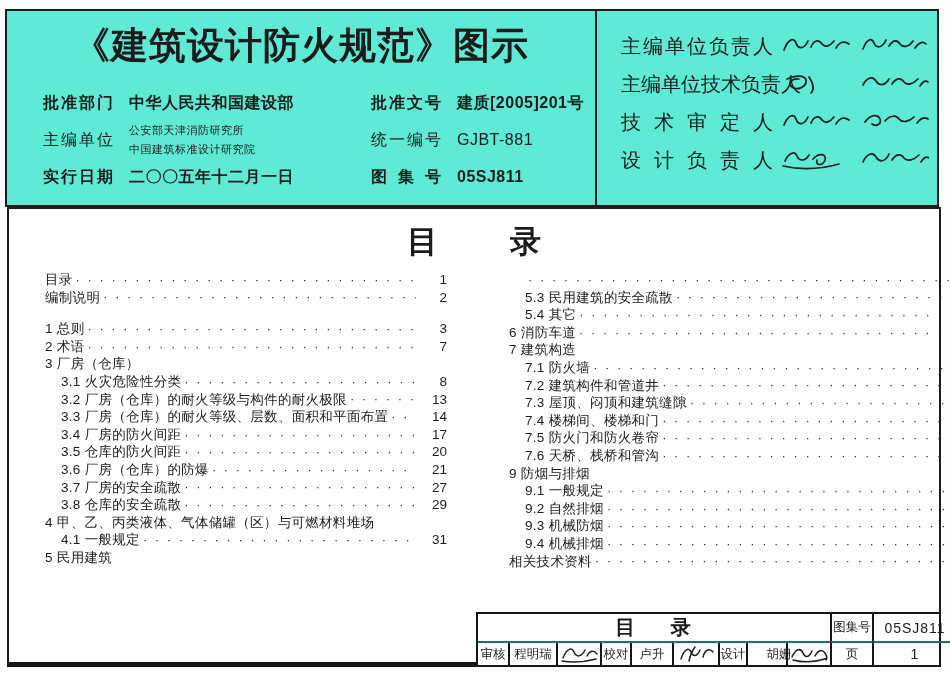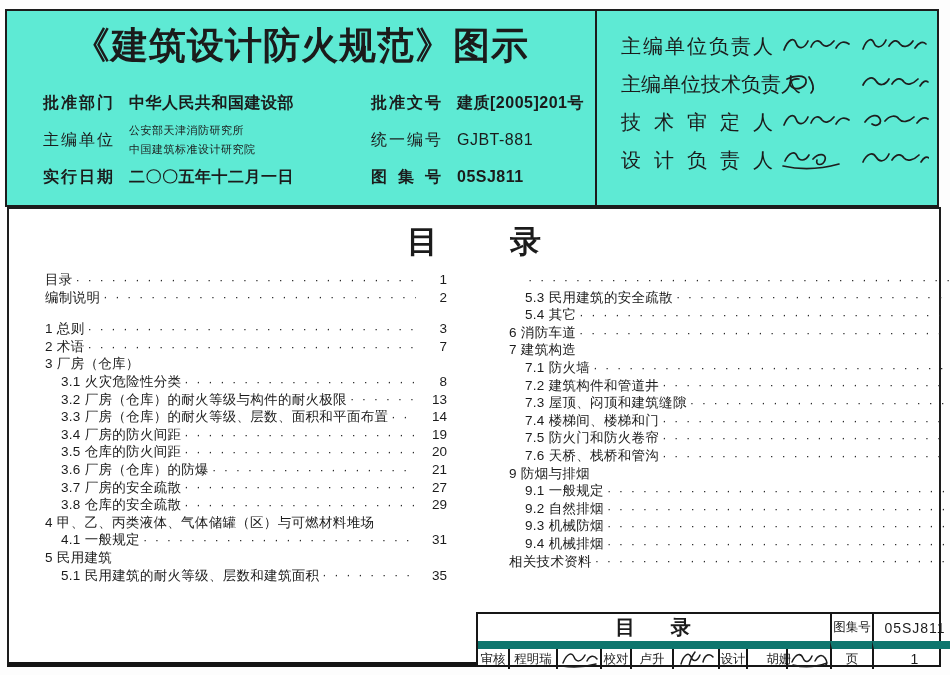--- a/index.html
+++ b/index.html
@@ -65,21 +65,21 @@
   .pg{width:28px;flex-shrink:0;text-align:right;font-size:13.5px;}
   
   .titleblock{
     position:absolute;left:476px;top:612px;width:465px;height:55px;
     border:2px solid #161616;box-sizing:border-box;background:#fff;
     display:grid;grid-template-columns:1fr 42px 84px;grid-template-rows:27px 1fr;
   }
   .tb-cell{display:flex;align-items:center;justify-content:center;box-sizing:border-box;}
   .tb-title{font-size:20px;font-weight:bold;word-spacing:26px;letter-spacing:2px;}
   .bl{border-left:2px solid #161616;}
-  .bt{border-top:8px solid #0f766e;}
+  .bt{border-top:2px solid #0f766e;}
   .tb-small{font-size:12.5px;}
   .tb-val{font-size:14px;letter-spacing:1px;}
   .review-strip{display:flex;align-items:stretch;box-sizing:border-box;}
   .rv{display:flex;align-items:center;justify-content:center;box-sizing:border-box;font-size:12.5px;white-space:nowrap;}
   .rv + .rv{border-left:2px solid #161616;}
   .rv.sig path{fill:none;stroke:#1e1e1e;stroke-width:1.5;stroke-linecap:round;}
 </style>
 </head>
 <body>
 
@@ -196,21 +196,21 @@
             <span class="pg">13</span>
           </div>
           <div class="toc-row ind">
             <span class="tt">3.3 厂房（仓库）的耐火等级、层数、面积和平面布置</span>
             <span class="leader"></span>
             <span class="pg">14</span>
           </div>
           <div class="toc-row ind">
             <span class="tt">3.4 厂房的防火间距</span>
             <span class="leader"></span>
-            <span class="pg">19</span>
+            <span class="pg">17</span>
           </div>
           <div class="toc-row ind">
             <span class="tt">3.5 仓库的防火间距</span>
             <span class="leader"></span>
             <span class="pg">20</span>
           </div>
           <div class="toc-row ind">
             <span class="tt">3.6 厂房（仓库）的防爆</span>
             <span class="leader"></span>
             <span class="pg">21</span>
@@ -228,25 +228,20 @@
           <div class="toc-row">
             <span class="tt">4 甲、乙、丙类液体、气体储罐（区）与可燃材料堆场</span>
           </div>
           <div class="toc-row ind">
             <span class="tt">4.1 一般规定</span>
             <span class="leader"></span>
             <span class="pg">31</span>
           </div>
           <div class="toc-row">
             <span class="tt">5 民用建筑</span>
-          </div>
-          <div class="toc-row ind">
-            <span class="tt">5.1 民用建筑的耐火等级、层数和建筑面积</span>
-            <span class="leader"></span>
-            <span class="pg">35</span>
           </div>
         </div>
       <div class="toc-col right">
           <div class="toc-row ind">
             <span class="leader"></span>
           </div>
           <div class="toc-row ind">
             <span class="tt">5.3 民用建筑的安全疏散</span>
             <span class="leader"></span>
           </div>

